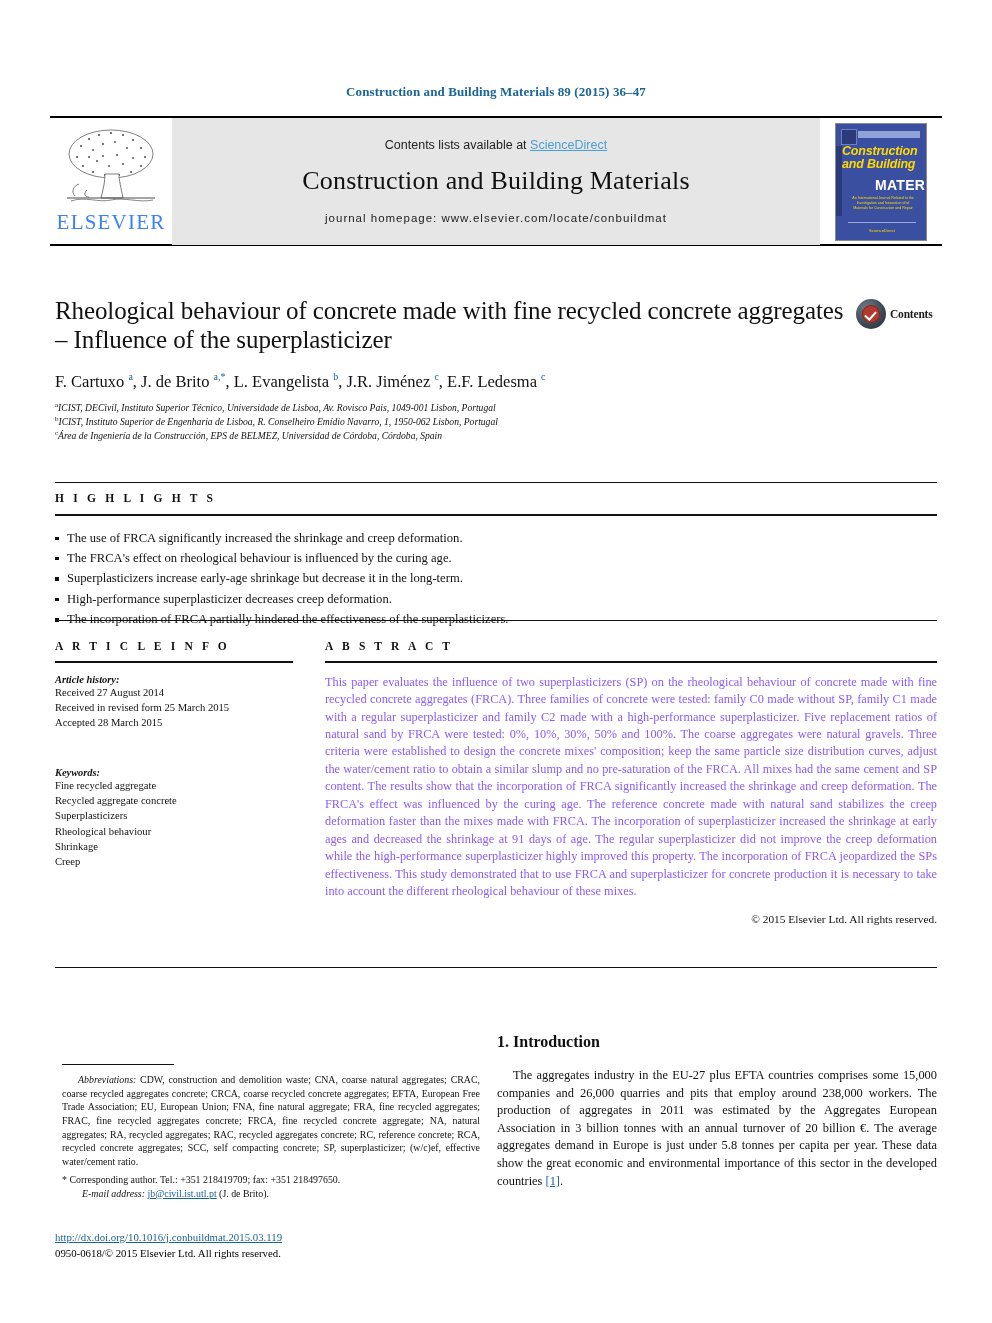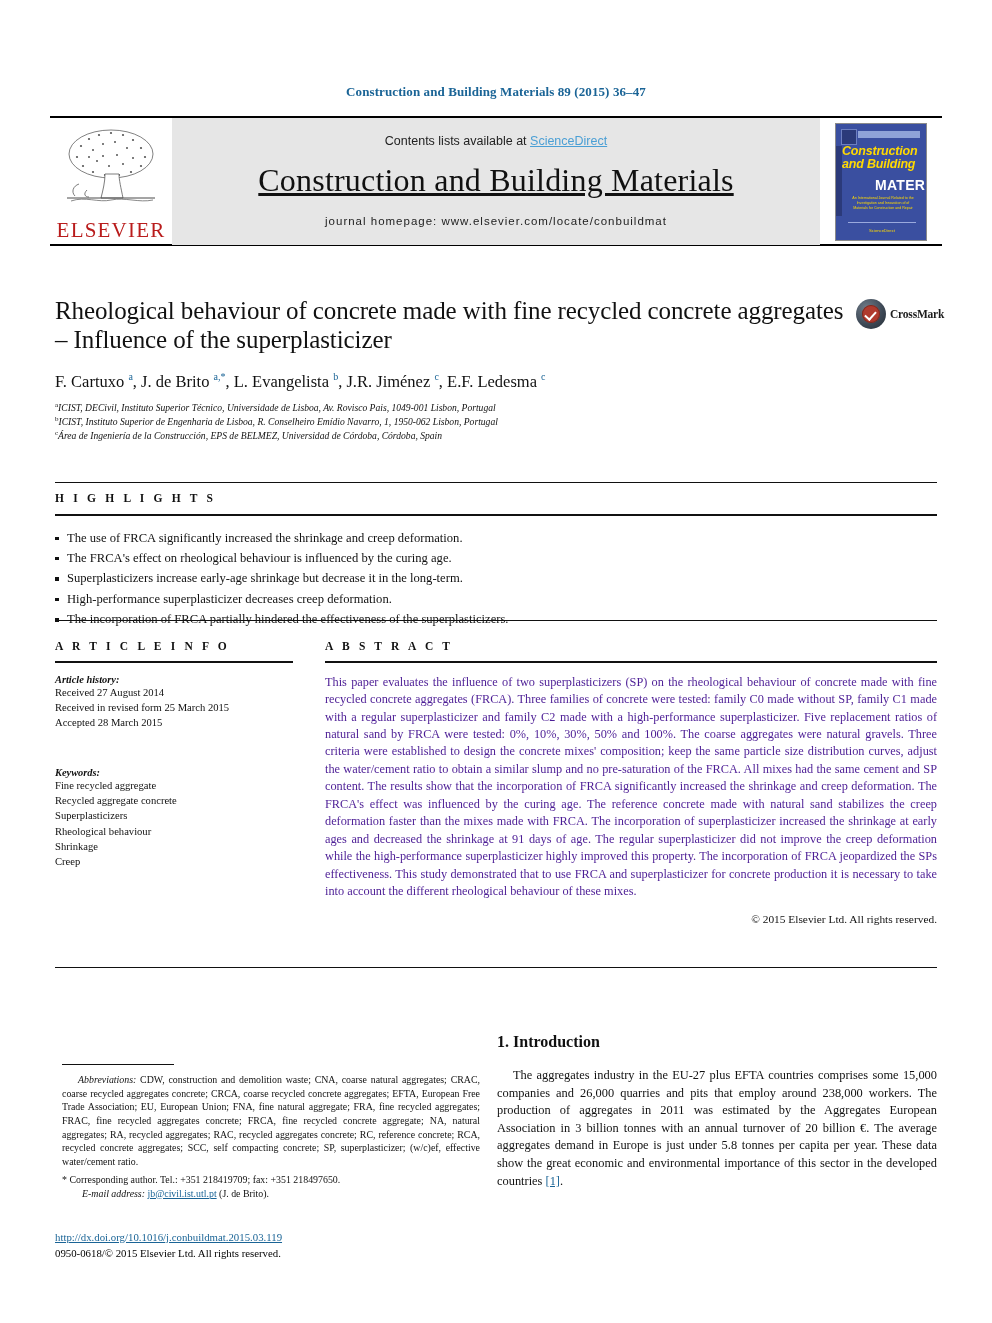--- a/index.html
+++ b/index.html
@@ -66,23 +66,23 @@
   .tree-box {
     width: 104px;
     height: 88px;
     position: relative;
     overflow: hidden;
   }
   .elsevier-word {
     font-family: "Liberation Serif", serif;
     font-size: 21px;
     letter-spacing: 1.2px;
-    color: #b91c1c;
+    color: #3b82f6;
     line-height: 1;
-    margin-top: 8px;
+    margin-top: 0;
   }
   .journal-center {
     flex: 1 1 auto;
     background: #e6e6e6;
     display: flex;
     flex-direction: column;
     align-items: center;
     justify-content: center;
     padding: 6px 0 8px 0;
     box-sizing: border-box;
@@ -91,25 +91,24 @@
     font-family: "Liberation Sans", sans-serif;
     font-size: 12.5px;
     color: #222;
     margin-bottom: 14px;
   }
   .sciencedirect {
     color: #4a9fd5;
   }
   .journal-title {
     font-family: "Liberation Serif", serif;
-    font-size: 32px;
+    font-size: 26px;
     color: #111;
     letter-spacing: 0.2px;
     margin-bottom: 16px;
-    text-decoration: underline;
   }
   .journal-homepage {
     font-family: "Liberation Sans", sans-serif;
     font-size: 11.5px;
     color: #222;
     letter-spacing: 1.0px;
   }
   .cover-box {
     width: 122px;
     flex: 0 0 122px;
@@ -356,21 +355,21 @@
     font-size: 10.6px;
     line-height: 1.45;
     color: #111;
   }
   .kw-block { margin-top: 36px; }
   .abstract-text {
     font-family: "Liberation Serif", serif;
     font-size: 12.3px;
     line-height: 1.42;
     text-align: justify;
-    color: #4c1d95;
+    color: #8b5cf6;
     margin: 0;
     hyphens: none;
   }
   .abstract-copy {
     font-family: "Liberation Serif", serif;
     font-size: 11.4px;
     text-align: right;
     margin-top: 13px;
     color: #111;
   }
@@ -532,21 +531,21 @@
     </div>
   </div>
 
   <div class="title-block">
     <h1 class="paper-title">Rheological behaviour of concrete made with fine recycled concrete aggregates – Influence of the superplasticizer</h1>
     <div class="authors" id="authors">F. Cartuxo <sup>a</sup>, J. de Brito <sup>a,*</sup>, L. Evangelista <sup>b</sup>, J.R. Jiménez <sup>c</sup>, E.F. Ledesma <sup>c</sup></div>
   </div>
 
   <div class="crossmark">
     <div class="cm-circle"></div>
-    <div class="cm-label">CrossMark</div>
+    <div class="cm-label">Contents</div>
   </div>
 
   <div class="affiliations" id="affiliations">
       <div><sup>a</sup>ICIST, DECivil, Instituto Superior Técnico, Universidade de Lisboa, Av. Rovisco Pais, 1049-001 Lisbon, Portugal</div>
       <div><sup>b</sup>ICIST, Instituto Superior de Engenharia de Lisboa, R. Conselheiro Emídio Navarro, 1, 1950-062 Lisbon, Portugal</div>
       <div><sup>c</sup>Área de Ingeniería de la Construcción, EPS de BELMEZ, Universidad de Córdoba, Córdoba, Spain</div>
     </div>
 
   <div class="rule-thin" style="top:470px;"></div>
   <div class="highlights-wrap">

